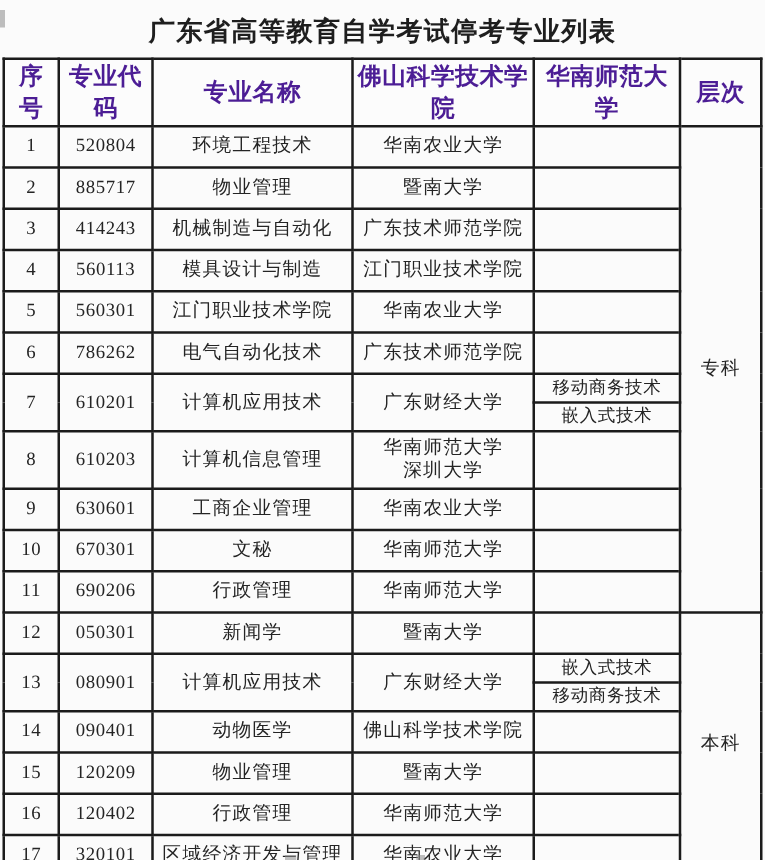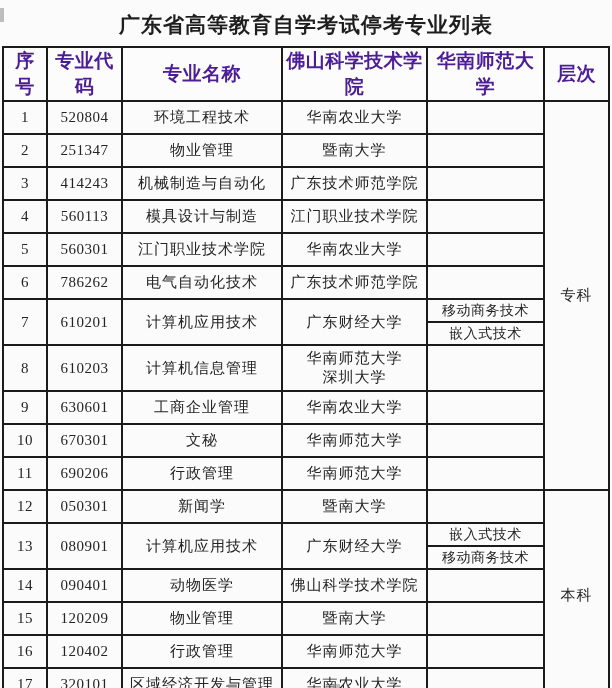--- a/index.html
+++ b/index.html
@@ -116,21 +116,21 @@
         <tr>
           <td class="cell-no">1</td>
           <td class="cell-code">520804</td>
           <td class="cell-major">环境工程技术</td>
           <td class="cell-school">华南农业大学</td>
           <td class="cell-group"></td>
           <td class="cell-level" rowspan="12">专科</td>
         </tr>
         <tr>
           <td class="cell-no">2</td>
-          <td class="cell-code">251347</td>
+          <td class="cell-code">885717</td>
           <td class="cell-major">物业管理</td>
           <td class="cell-school">暨南大学</td>
           <td class="cell-group"></td>
         </tr>
         <tr>
           <td class="cell-no">3</td>
           <td class="cell-code">414243</td>
           <td class="cell-major">机械制造与自动化</td>
           <td class="cell-school">广东技术师范学院</td>
           <td class="cell-group"></td>

